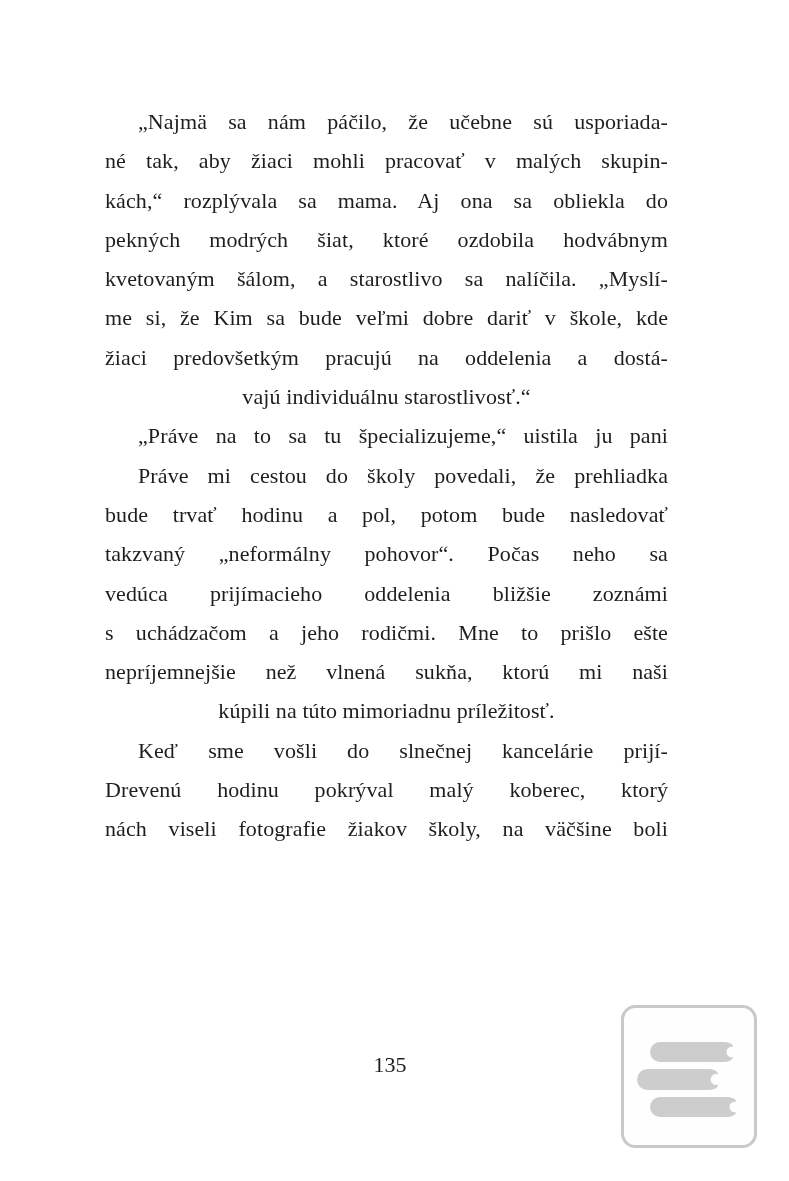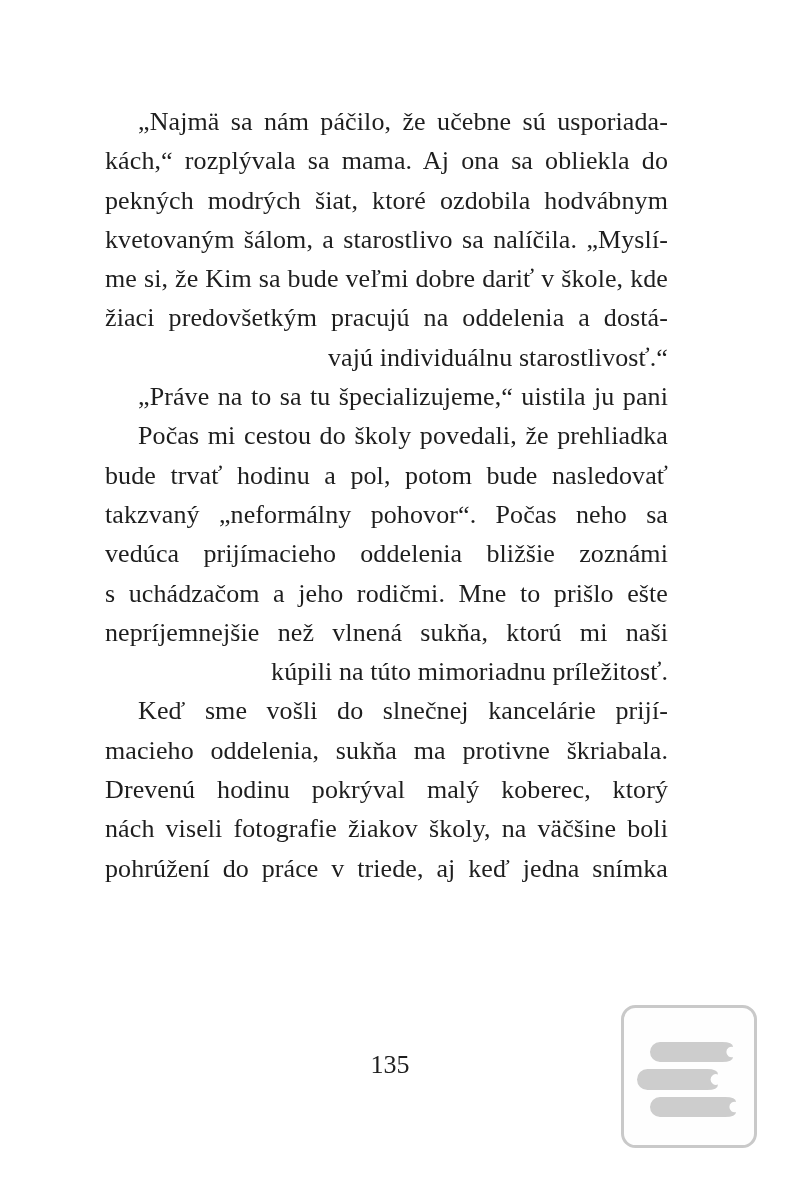--- a/index.html
+++ b/index.html
@@ -13,82 +13,81 @@
     position: relative;
     overflow: hidden;
     font-family: "Liberation Serif", "DejaVu Serif", serif;
     color: #1e1e1e;
   }
   .text-block {
     position: absolute;
     left: 105px;
     top: 102px;
     width: 563px;
-    font-size: 26px;
+    font-size: 22px;
     line-height: 39.3px;
     letter-spacing: 0.1px;
   }
   .line {
     white-space: nowrap;
-    text-align: right;
+    text-align: center;
   }
   .line.just {
     white-space: normal;
     text-align: justify;
     text-align-last: justify;
   }
   .line.indent {
     text-indent: 33px;
   }
   .page-number {
     position: absolute;
     left: 105px;
     width: 570px;
     top: 1045px;
     text-align: center;
-    font-size: 26px;
+    font-size: 22px;
     line-height: 39.3px;
   }
   .watermark {
     position: absolute;
     left: 621px;
     top: 1005px;
     width: 136px;
     height: 143px;
   }
   .watermark svg {
     display: block;
     width: 100%;
     height: 100%;
   }
 </style>
 </head>
 <body>
 
 <div class="text-block">
     <div class="line indent just">„Najmä sa nám páčilo, že učebne sú usporiada-</div>
+    <div class="line just">né tak, aby žiaci mohli pracovať v malých skupin-</div>
     <div class="line just">kách,“ rozplývala sa mama. Aj ona sa obliekla do</div>
     <div class="line just">pekných modrých šiat, ktoré ozdobila hodvábnym</div>
     <div class="line just">kvetovaným šálom, a starostlivo sa nalíčila. „Myslí-</div>
     <div class="line just">me si, že Kim sa bude veľmi dobre dariť v škole, kde</div>
     <div class="line just">žiaci predovšetkým pracujú na oddelenia a dostá-</div>
     <div class="line">vajú individuálnu starostlivosť.“</div>
     <div class="line indent just">„Práve na to sa tu špecializujeme,“ uistila ju pani</div>
-    <div class="line indent just">Počas mi cestou do školy povedali, že prehliadka</div>
+    <div class="line indent just">Práve mi cestou do školy povedali, že prehliadka</div>
     <div class="line just">bude trvať hodinu a pol, potom bude nasledovať</div>
     <div class="line just">takzvaný „neformálny pohovor“. Počas neho sa</div>
     <div class="line just">vedúca prijímacieho oddelenia bližšie zoznámi</div>
     <div class="line just">s uchádzačom a jeho rodičmi. Mne to prišlo ešte</div>
     <div class="line just">nepríjemnejšie než vlnená sukňa, ktorú mi naši</div>
     <div class="line">kúpili na túto mimoriadnu príležitosť.</div>
     <div class="line indent just">Keď sme vošli do slnečnej kancelárie prijí-</div>
-    <div class="line just">macieho oddelenia, sukňa ma protivne škriabala.</div>
     <div class="line just">Drevenú hodinu pokrýval malý koberec, ktorý</div>
     <div class="line just">nách viseli fotografie žiakov školy, na väčšine boli</div>
-    <div class="line just">pohrúžení do práce v triede, aj keď jedna snímka</div>
   </div>
 
 <div class="page-number">135</div>
 
 <div class="watermark">
   <svg viewBox="0 0 136 143" xmlns="http://www.w3.org/2000/svg">
     <rect class="wm-frame" x="1.5" y="1.5" width="133" height="140" rx="13" fill="#fefefe" stroke="#c9c9c9" stroke-width="3"></rect>
     <path class="book-path" d="M 39 37 H 101 Q 112 37 112 42 A 5.2 5.2 0 1 0 112 52 Q 112 57 101 57 H 39 A 10 10 0 0 1 39 37 Z" fill="#cdcdcd"></path>
     <path class="book-path" d="M 26.5 64 H 86 Q 97 64 97 69.5 A 5.4 5.4 0 1 0 97 79.5 Q 97 85 86 85 H 26.5 A 10.5 10.5 0 0 1 26.5 64 Z" fill="#cdcdcd"></path>
     <path class="book-path" d="M 39 92 H 104 Q 115 92 115 97 A 5.2 5.2 0 1 0 115 107 Q 115 112 104 112 H 39 A 10 10 0 0 1 39 92 Z" fill="#cdcdcd"></path>

